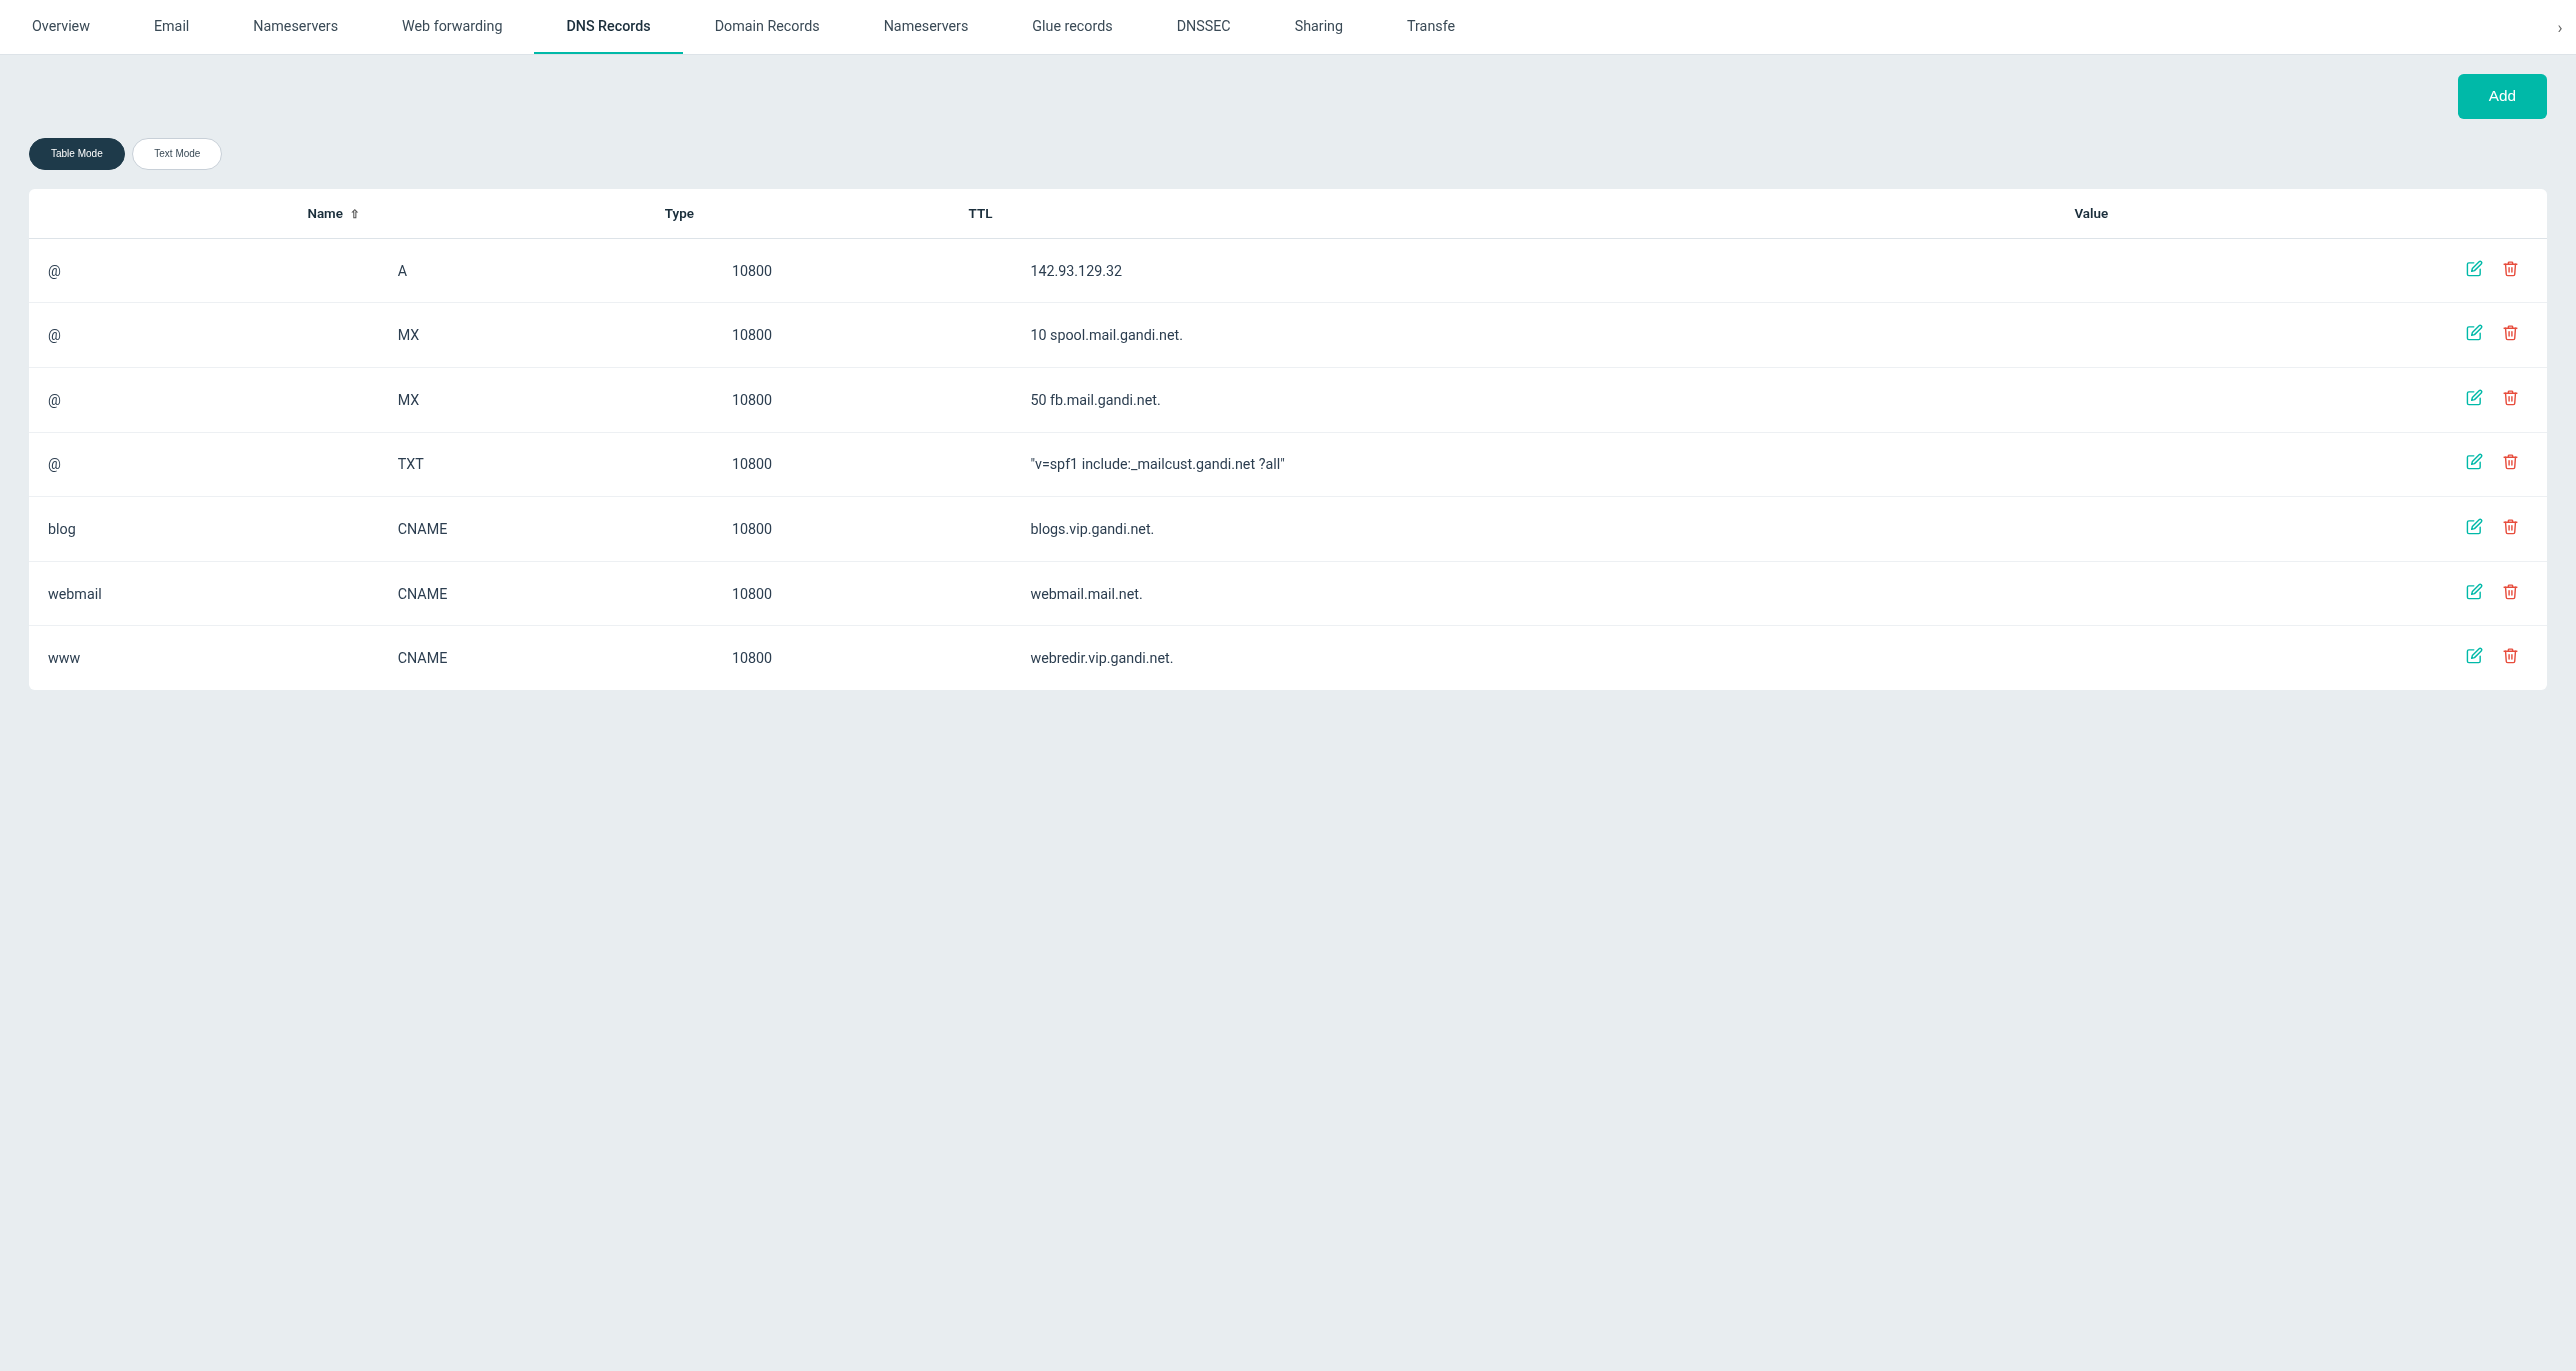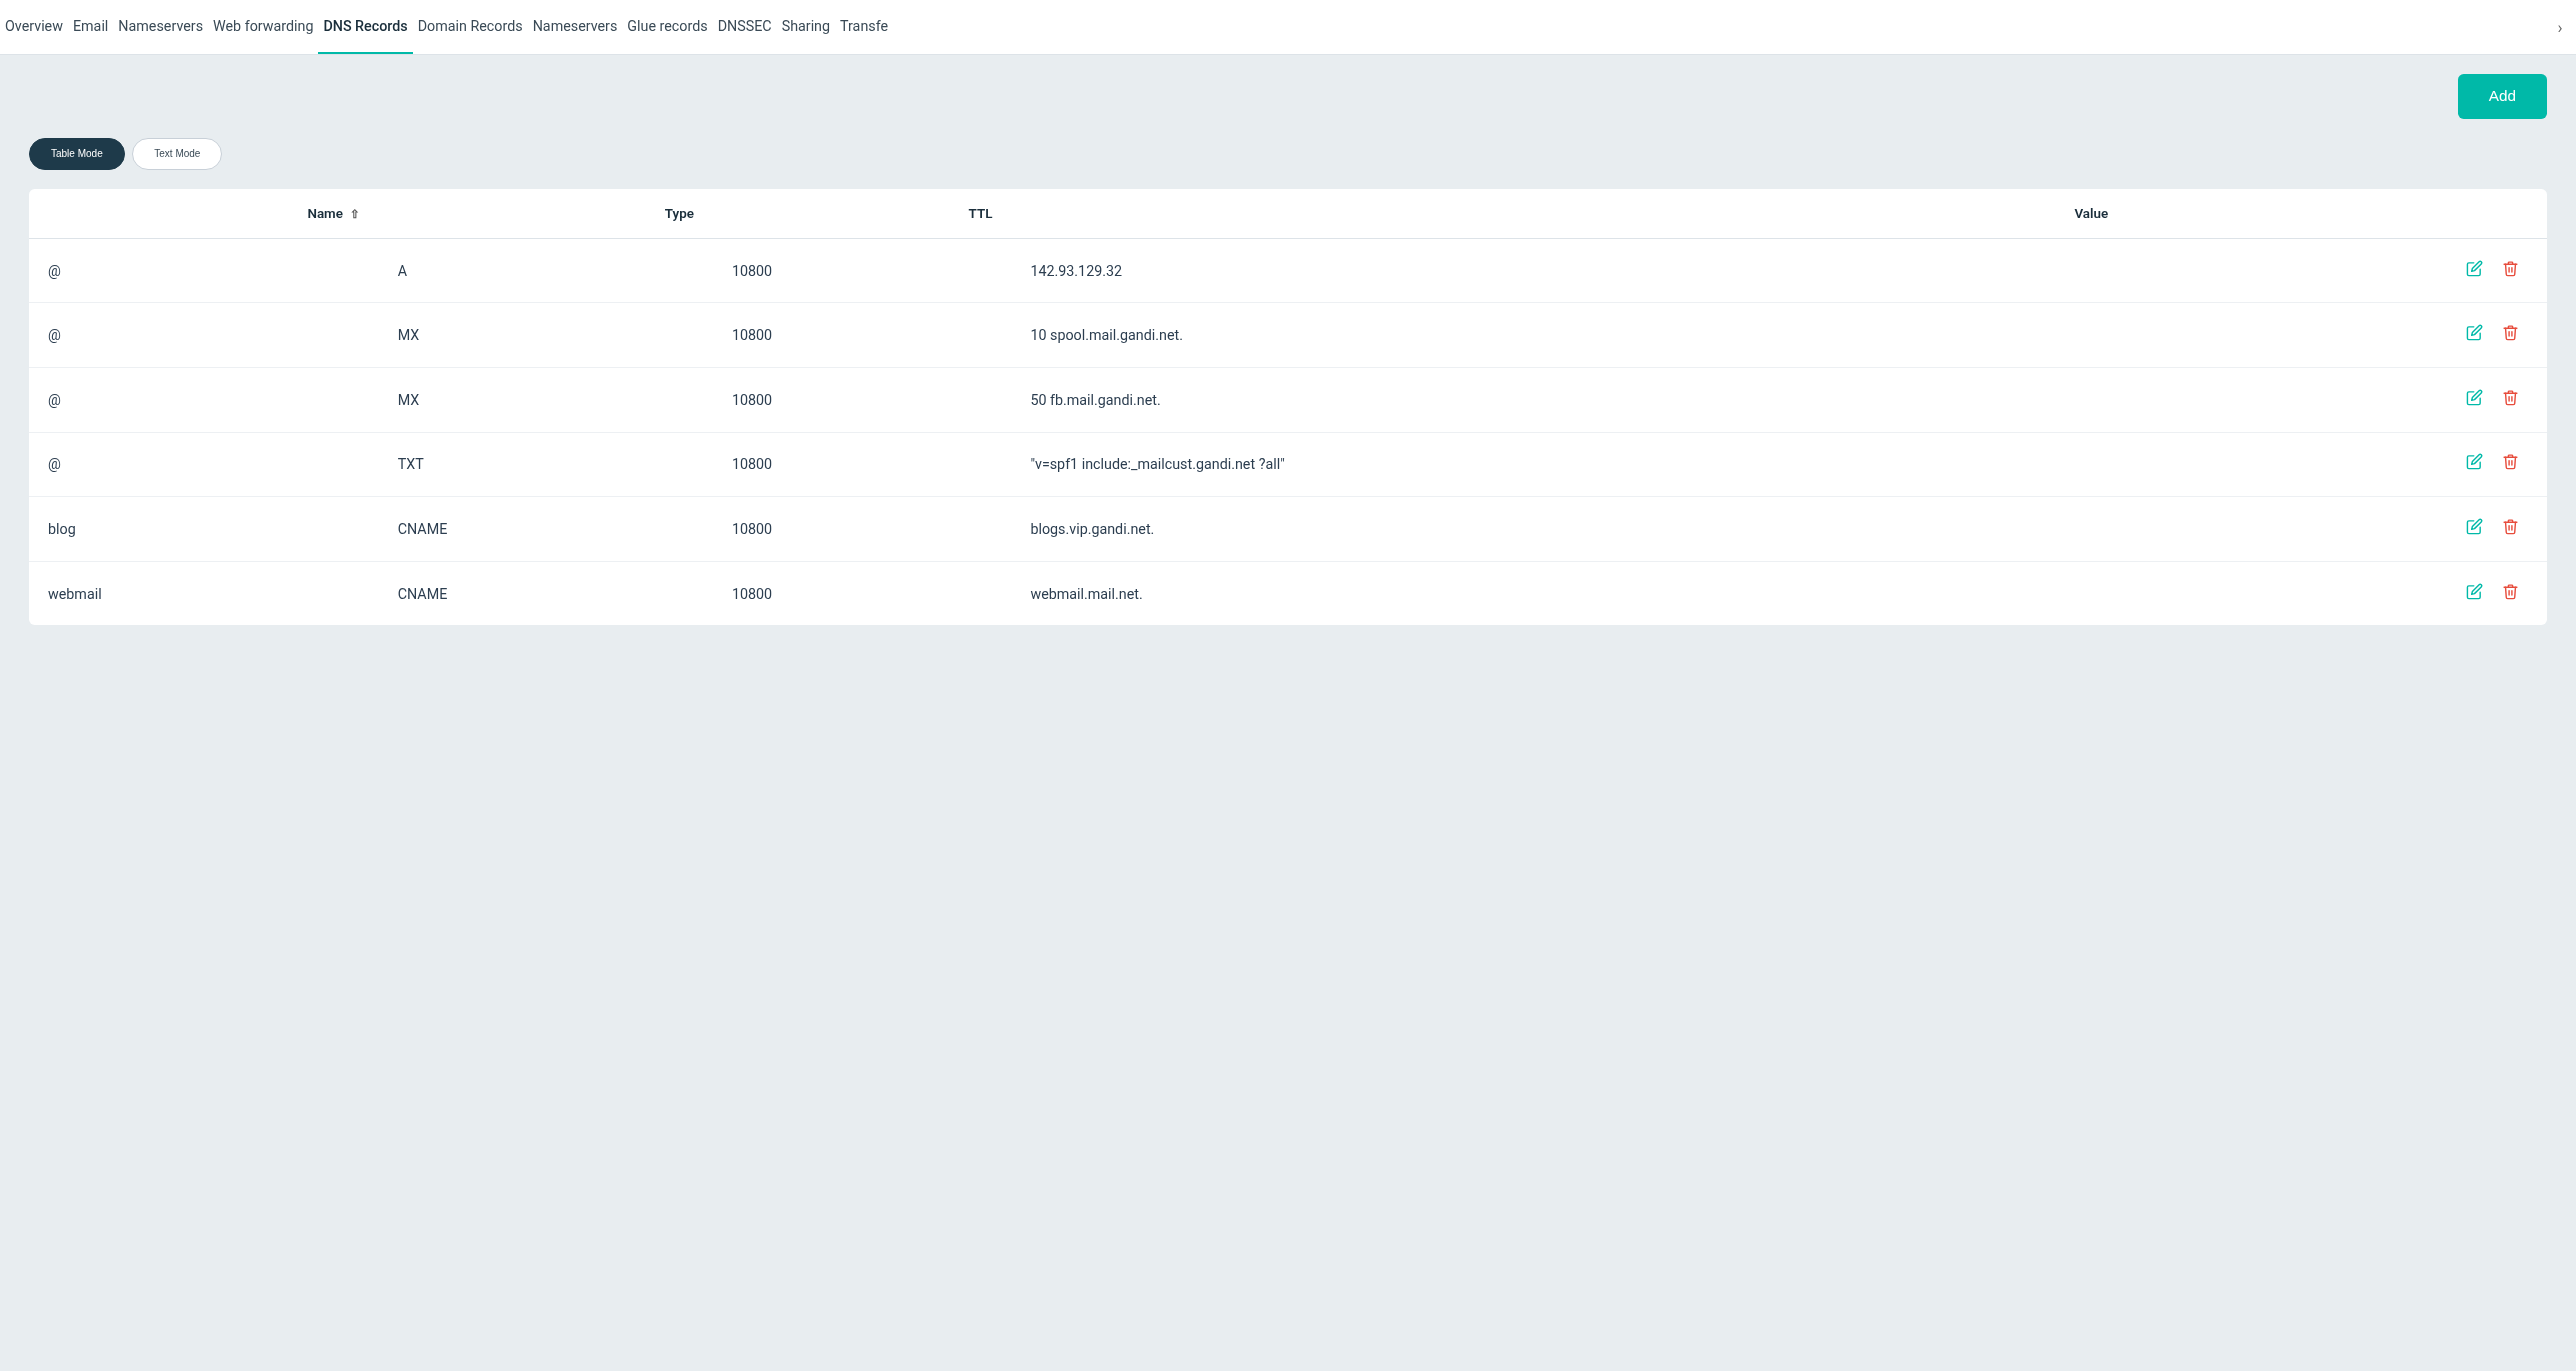--- a/index.html
+++ b/index.html
@@ -12,21 +12,21 @@
 
     
     .tab-bar {
       display: flex;
       background: #fff;
       border-bottom: 1px solid #dde3e8;
       overflow: hidden;
       align-items: stretch;
     }
     .tab-item {
-      padding: 17px 5px;
+      padding: 17px 32px;
       cursor: pointer;
       white-space: nowrap;
       border-bottom: 2.9px solid transparent;
       color: #3a4a56;
       font-size: 14.3px;
       display: flex;
       align-items: center;
     }
     .tab-item.active {
       border-bottom: 2.9px solid #00b9a8;
@@ -306,17 +306,33 @@
                 <path d="M11 4H4a2 2 0 0 0-2 2v14a2 2 0 0 0 2 2h14a2 2 0 0 0 2-2v-7"></path>
                 <path d="M18.5 2.5a2.121 2.121 0 0 1 3 3L12 15l-4 1 1-4 9.5-9.5z"></path>
               </svg></button><button class="delete-btn"><svg width="17" height="17" viewBox="0 0 24 24" fill="none" stroke="#e74c3c" stroke-width="2" stroke-linecap="round" stroke-linejoin="round">
                 <polyline points="3 6 5 6 21 6"></polyline>
                 <path d="M19 6l-1 14a2 2 0 0 1-2 2H8a2 2 0 0 1-2-2L5 6"></path>
                 <path d="M10 11v6"></path>
                 <path d="M14 11v6"></path>
                 <path d="M9 6V4a1 1 0 0 1 1-1h4a1 1 0 0 1 1 1v2"></path>
               </svg></button></td>
         </tr>
+        <tr>
+          <td>www</td>
+          <td>CNAME</td>
+          <td>10800</td>
+          <td>webredir.vip.gandi.net.</td>
+          <td class="action-cell"><button class="edit-btn"><svg width="17" height="17" viewBox="0 0 24 24" fill="none" stroke="#00b9a8" stroke-width="2" stroke-linecap="round" stroke-linejoin="round">
+                <path d="M11 4H4a2 2 0 0 0-2 2v14a2 2 0 0 0 2 2h14a2 2 0 0 0 2-2v-7"></path>
+                <path d="M18.5 2.5a2.121 2.121 0 0 1 3 3L12 15l-4 1 1-4 9.5-9.5z"></path>
+              </svg></button><button class="delete-btn"><svg width="17" height="17" viewBox="0 0 24 24" fill="none" stroke="#e74c3c" stroke-width="2" stroke-linecap="round" stroke-linejoin="round">
+                <polyline points="3 6 5 6 21 6"></polyline>
+                <path d="M19 6l-1 14a2 2 0 0 1-2 2H8a2 2 0 0 1-2-2L5 6"></path>
+                <path d="M10 11v6"></path>
+                <path d="M14 11v6"></path>
+                <path d="M9 6V4a1 1 0 0 1 1-1h4a1 1 0 0 1 1 1v2"></path>
+              </svg></button></td>
+        </tr>
       </tbody>
   </table>
 
 </div>
 
 
 </body></html>

